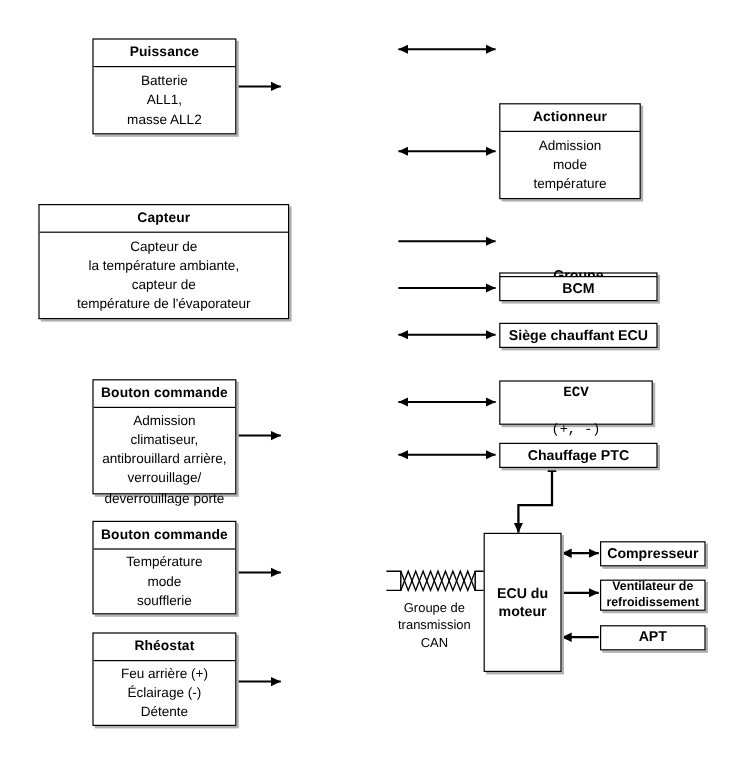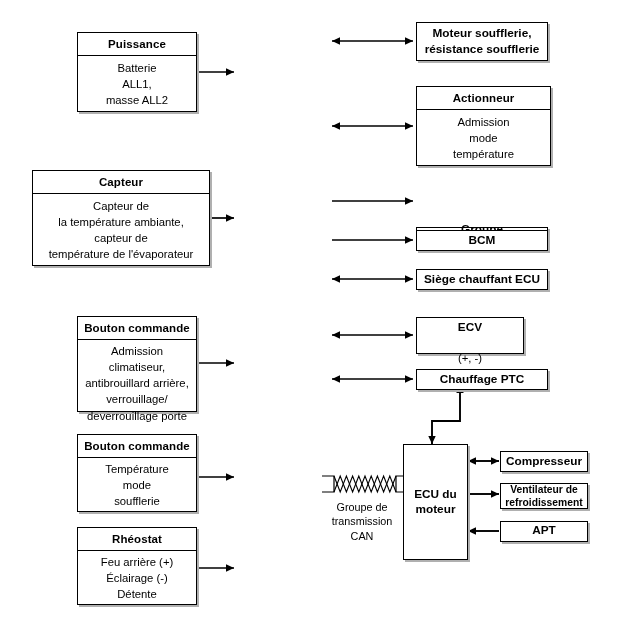--- a/index.html
+++ b/index.html
@@ -176,21 +176,21 @@
   </svg>
 
 
   <div class="node" style="left:77px;  top:32px;  width:120px; height:80px;">
     <div class="hdr">Puissance</div>
     <div class="body">Batterie
 ALL1,
 masse ALL2</div>
   </div>
 
-  <div class="node" style="left:32px; top:170px; width:178px; height:96px;">
+  <div class="node" style="left:32px; top:170px; width:209px; height:96px;">
     <div class="hdr">Capteur</div>
     <div class="body">Capteur de
 la température ambiante,
 capteur de
 température de l'évaporateur</div>
   </div>
 
   <div class="node" style="left:77px; top:316px; width:120px; height:96px;">
     <div class="hdr">Bouton commande</div>
     <div class="body">Admission climatiseur,
@@ -206,45 +206,41 @@
 soufflerie</div>
   </div>
 
   <div class="node" style="left:77px; top:527px; width:120px; height:78px;">
     <div class="hdr">Rhéostat</div>
     <div class="body">Feu arrière (+)
 Éclairage (-)
 Détente</div>
   </div>
 
-  <div class="node single" style="left:416px; top:22px; width:132px; height:39px;">
-    <div class="body">Moteur soufflerie,
-résistance soufflerie</div>
-  </div>
-
-  <div class="node" style="left:416px; top:86px; width:135px; height:80px;">
+
+  <div class="node" style="left:416px; top:86px; width:118px; height:80px;">
     <div class="hdr">Actionneur</div>
     <div class="body">Admission
 mode
 température</div>
   </div>
 
   <div class="node single" style="left:416px; top:191px; width:132px; height:21px;margin-top:36px;">
     <div class="body">Groupe d'instruments</div>
   </div>
 
   <div class="node single" style="left:416px; top:230px; width:132px; height:21px;">
     <div class="body">BCM</div>
   </div>
 
   <div class="node single" style="left:416px; top:269px; width:132px; height:21px;">
     <div class="body">Siège chauffant ECU</div>
   </div>
 
-  <div class="node single" style="left:416px; top:317px; width:108px; height:37px;">
+  <div class="node single" style="left:416px; top:317px; width:128px; height:37px;font-family:Liberation Mono, monospace;">
     <div class="body mixed">
       <span style="display:block;">
         <span>ECV</span><br>
         <span class="sub">(+, -)</span>
       </span>
     </div>
   </div>
 
   <div class="node single" style="left:416px; top:369px; width:132px; height:21px;">
     <div class="body">Chauffage PTC</div>

